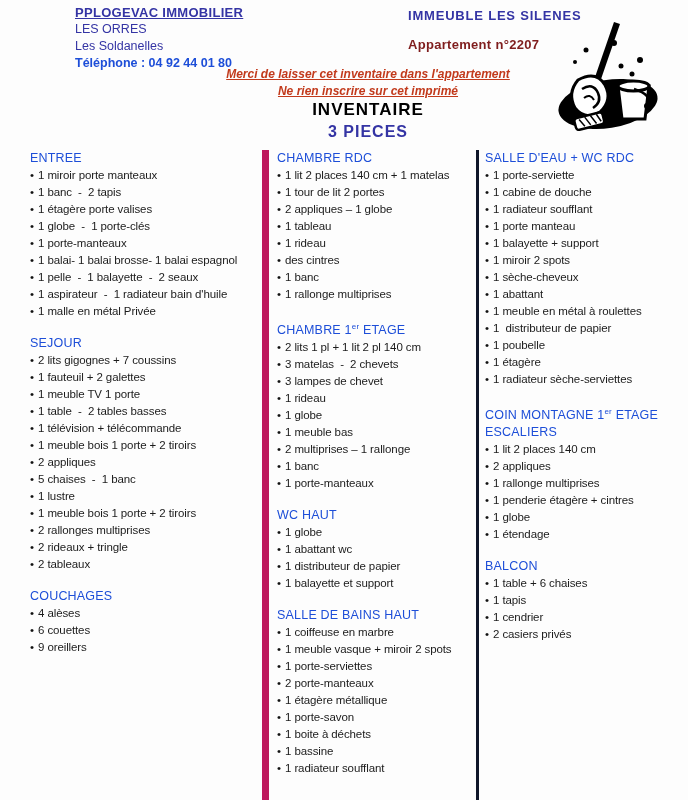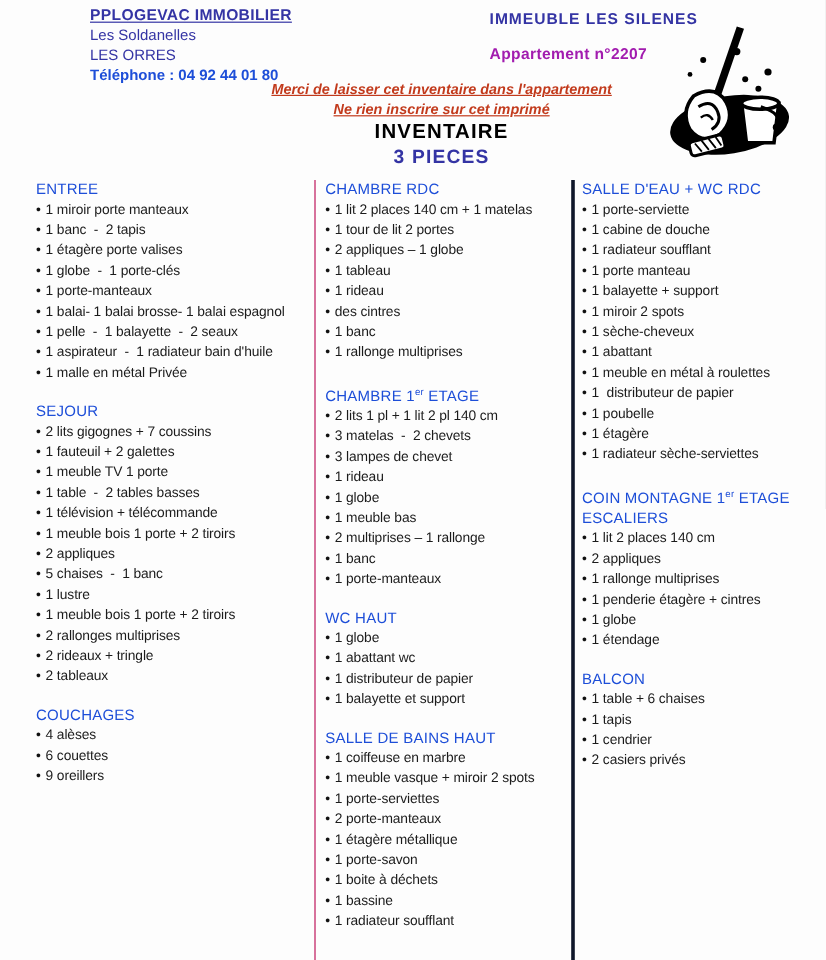--- a/index.html
+++ b/index.html
@@ -12,58 +12,58 @@
   
   .hdr-left { position:absolute; left:75px; top:4px; line-height:17px; }
   .agency-name {
     color:#3434a4; font-weight:bold; font-size:13px; letter-spacing:.3px;
     text-decoration:underline;
   }
   .agency-line { color:#3434a4; font-size:12.5px; }
   .agency-phone { color:#1d4ed8; font-size:12.5px; font-weight:bold; }
   .hdr-right { position:absolute; left:408px; top:8px; }
   .building { color:#3434a4; font-weight:bold; font-size:13px; letter-spacing:.8px; }
-  .apartment { color:#a21caf; font-weight:bold; font-size:13px; margin-top:14px; letter-spacing:.3px; }
+  .apartment { color:#7f1d1d; font-weight:bold; font-size:13px; margin-top:14px; letter-spacing:.3px; }
   .notices { position:absolute; left:48px; top:66px; width:640px; text-align:center; }
   .notice {
     color:#c23a1c; font-size:12px; font-style:italic; font-weight:bold;
     text-decoration:underline; line-height:17px;
   }
   .doc-title-wrap { position:absolute; left:48px; top:99px; width:640px; text-align:center; }
   .doc-title { color:#000000; font-weight:bold; font-size:17px; letter-spacing:1px; line-height:22px; }
   .doc-subtitle { color:#3434a4; font-weight:bold; font-size:16px; letter-spacing:1px; line-height:21px; }
   .clipart { position:absolute; left:548px; top:20px; width:125px; height:128px; }
   
   .columns {
     position:absolute; left:30px; top:150px; right:0; bottom:0;
     display:flex; align-items:stretch;
   }
   .col { box-sizing:border-box; }
   .col-1 { width:232px; padding-right:6px; }
-  .col-2 { width:214px; border-left:1px solid #be185d; padding-left:8px; }
+  .col-2 { width:214px; border-left:7px solid #be185d; padding-left:8px; }
   .col-3 { width:212px; border-left:3px solid #0f172a; padding-left:6px; }
   .section + .section { margin-top:15px; }
   .sec-title {
     color:#1d4ed8; font-weight:normal; font-size:12.5px;
     line-height:17px; letter-spacing:.2px; white-space:nowrap;
   }
   .sec-title sup { font-size:8px;margin-top:45px; }
   .item { font-size:11.5px; line-height:17px; letter-spacing:-0.1px; white-space:nowrap; }
   .item .bullet { display:inline-block; width:8px; color:#111; }
   .item .txt { white-space:pre; }
 </style>
 </head>
 <body>
 
 <div class="page">
 
   <div class="hdr-left">
     <div class="agency-name">PPLOGEVAC IMMOBILIER</div>
+    <div class="agency-line">LES ORRES</div>
     <div class="agency-line">Les Soldanelles</div>
-    <div class="agency-line">LES ORRES</div>
     <div class="agency-phone">Téléphone : 04 92 44 01 80</div>
   </div>
 
   <div class="hdr-right">
     <div class="building">IMMEUBLE LES SILENES</div>
     <div class="apartment">Appartement n°2207</div>
   </div>
 
   <div class="notices">
     <div class="notice">Merci de laisser cet inventaire dans l'appartement</div>

